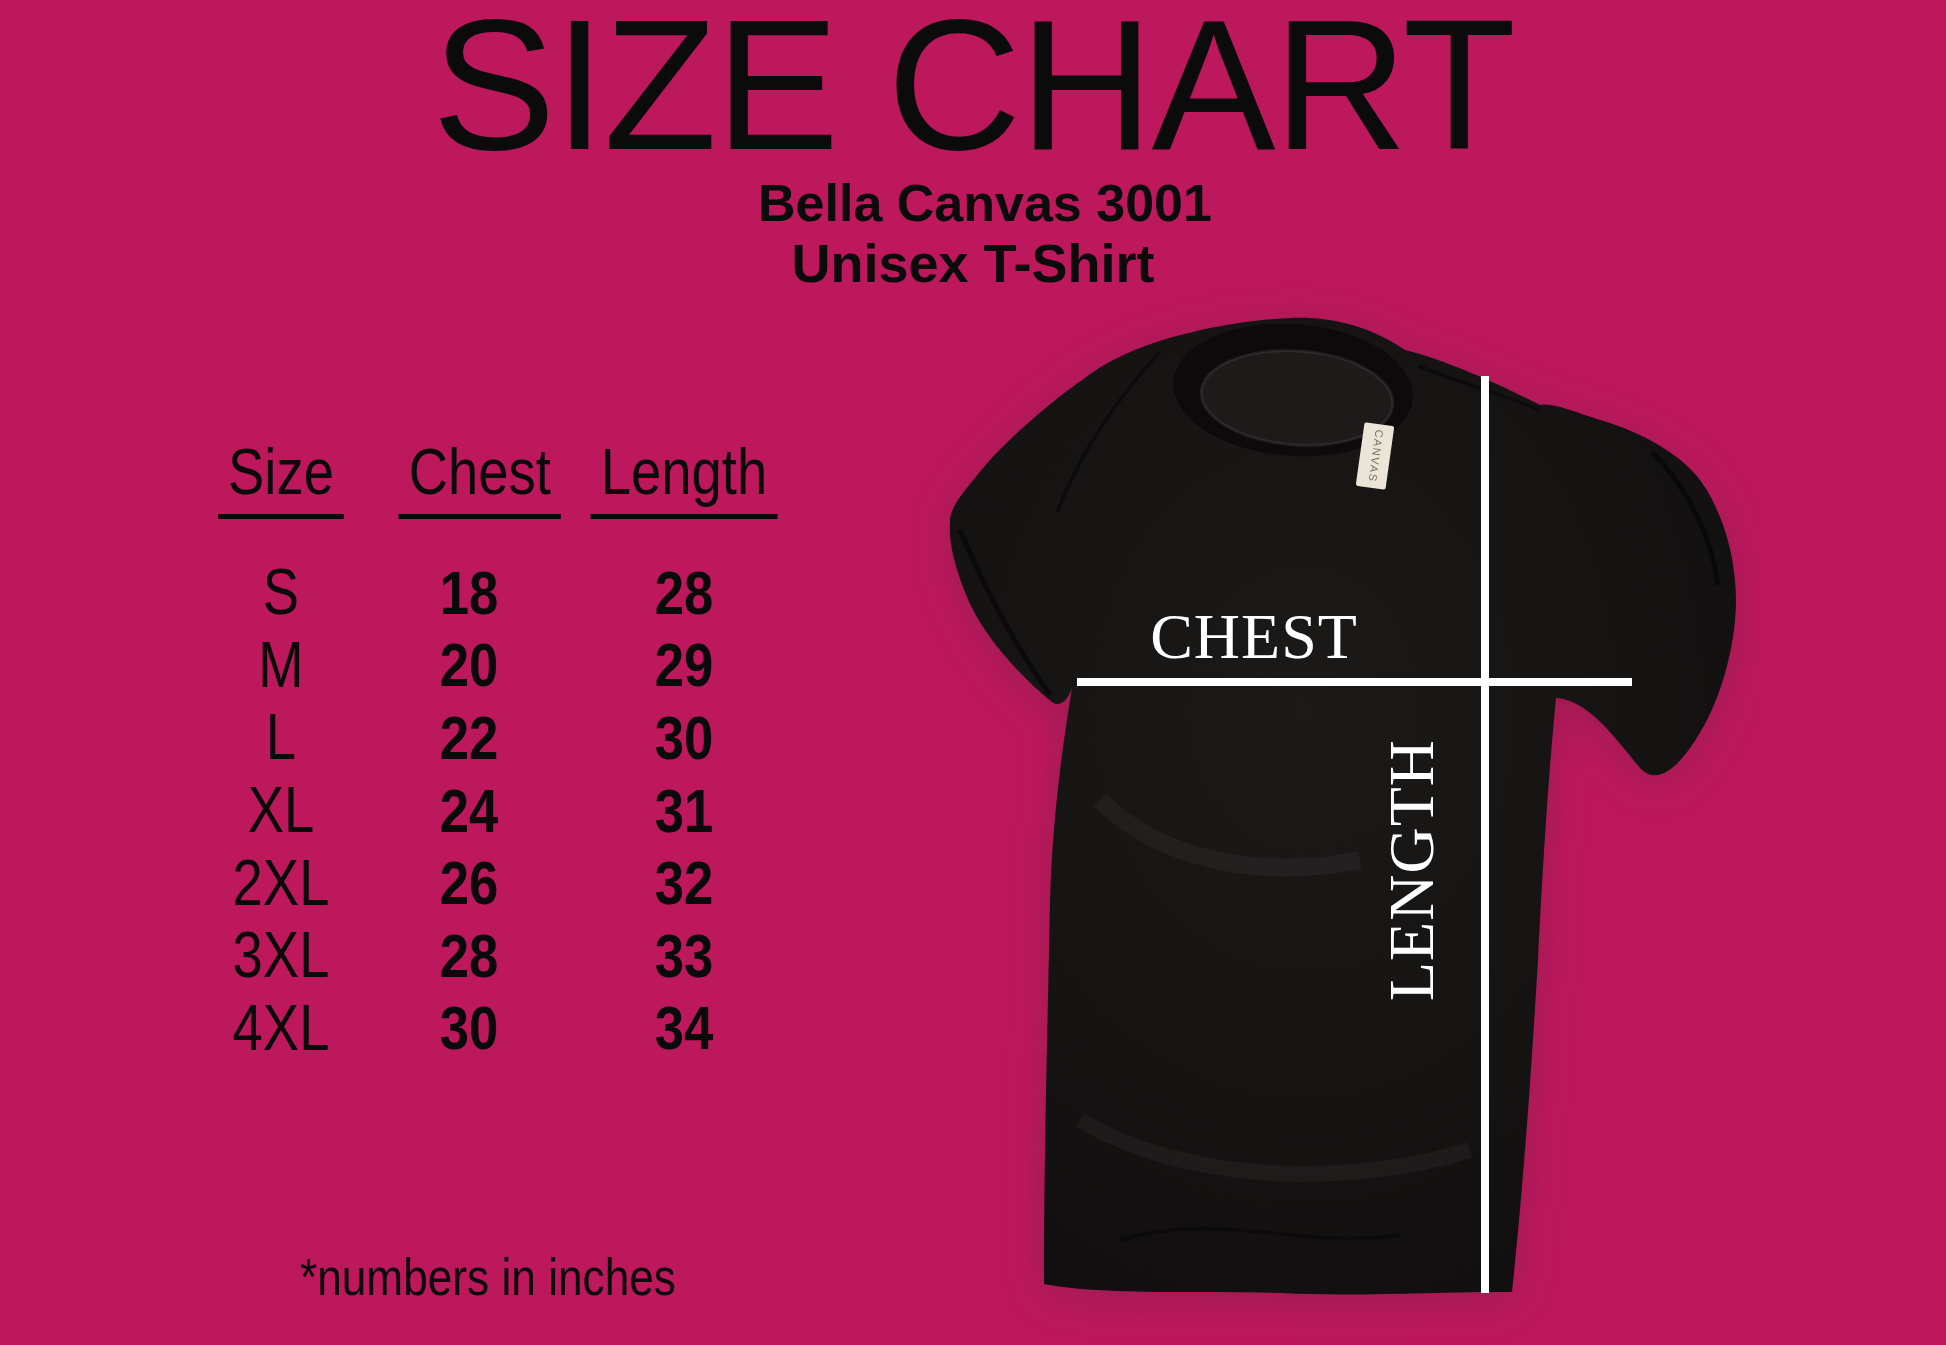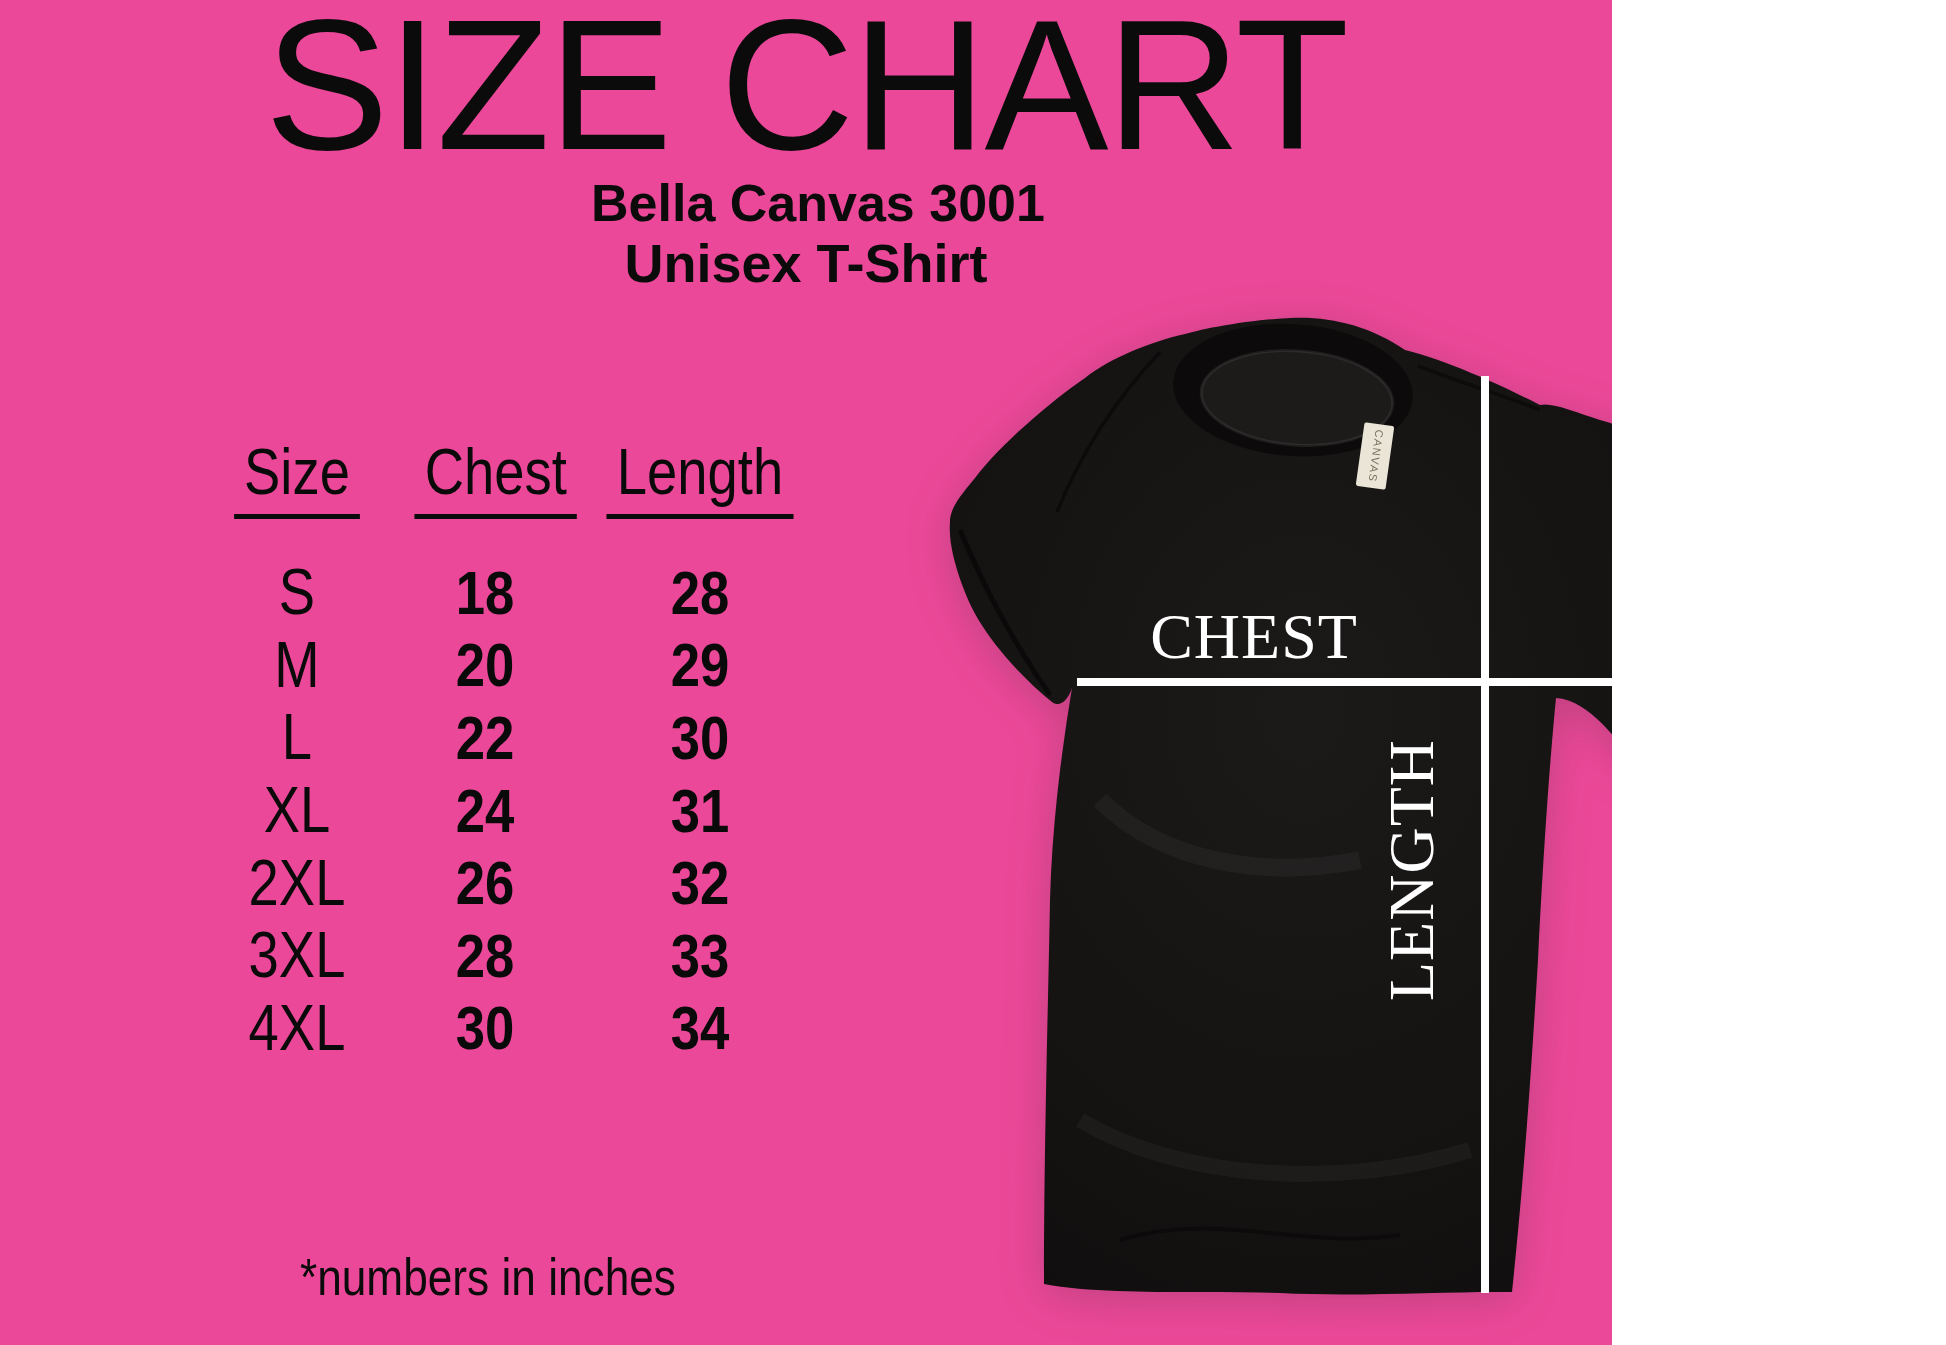--- a/index.html
+++ b/index.html
@@ -1,19 +1,19 @@
 <!DOCTYPE html>
 <html><head>
 <meta charset="utf-8">
 <style>
   html,body{margin:0;padding:0;background:#ffffff;}
   .canvas{
     position:relative;
-    width:1612px;height:1345px;
-    background:#ec4899;
+    width:1946px;height:1345px;
+    background:#be185d;
     overflow:hidden;
     font-family:"Liberation Sans",sans-serif;
     color:#0a0a0a;
   }
   
   .title{
     position:absolute;top:-8px;left:0;width:100%;
     text-align:center;
     font-size:186px;line-height:1;font-weight:400;
     letter-spacing:-2px;color:#0b0b0b;white-space:nowrap;
@@ -21,21 +21,21 @@
   .subtitle1{
     position:absolute;top:177px;left:0;width:100%;
     text-align:center;font-size:52px;line-height:1;font-weight:700;color:#0b0b0b;margin-left:12px;
   }
   .subtitle2{
     position:absolute;top:236px;left:0;width:100%;
     text-align:center;font-size:54px;line-height:1;font-weight:700;color:#0b0b0b;
   }
   
   .hdr-grid,.rows-grid{
-    position:absolute;left:192px;
+    position:absolute;left:176px;
     display:grid;grid-template-columns:210px 166px 264px;
   }
   .hdr-grid{top:440px;}
   .hcell{
     font-size:64px;line-height:64px;text-align:center;
     transform:scaleX(0.85);
   }
   .hu{display:inline-block;border-bottom:5px solid #0a0a0a;padding:0 12px 10px;}
   .rows-grid{top:556px;grid-auto-rows:72.6px;}
   .cell{

